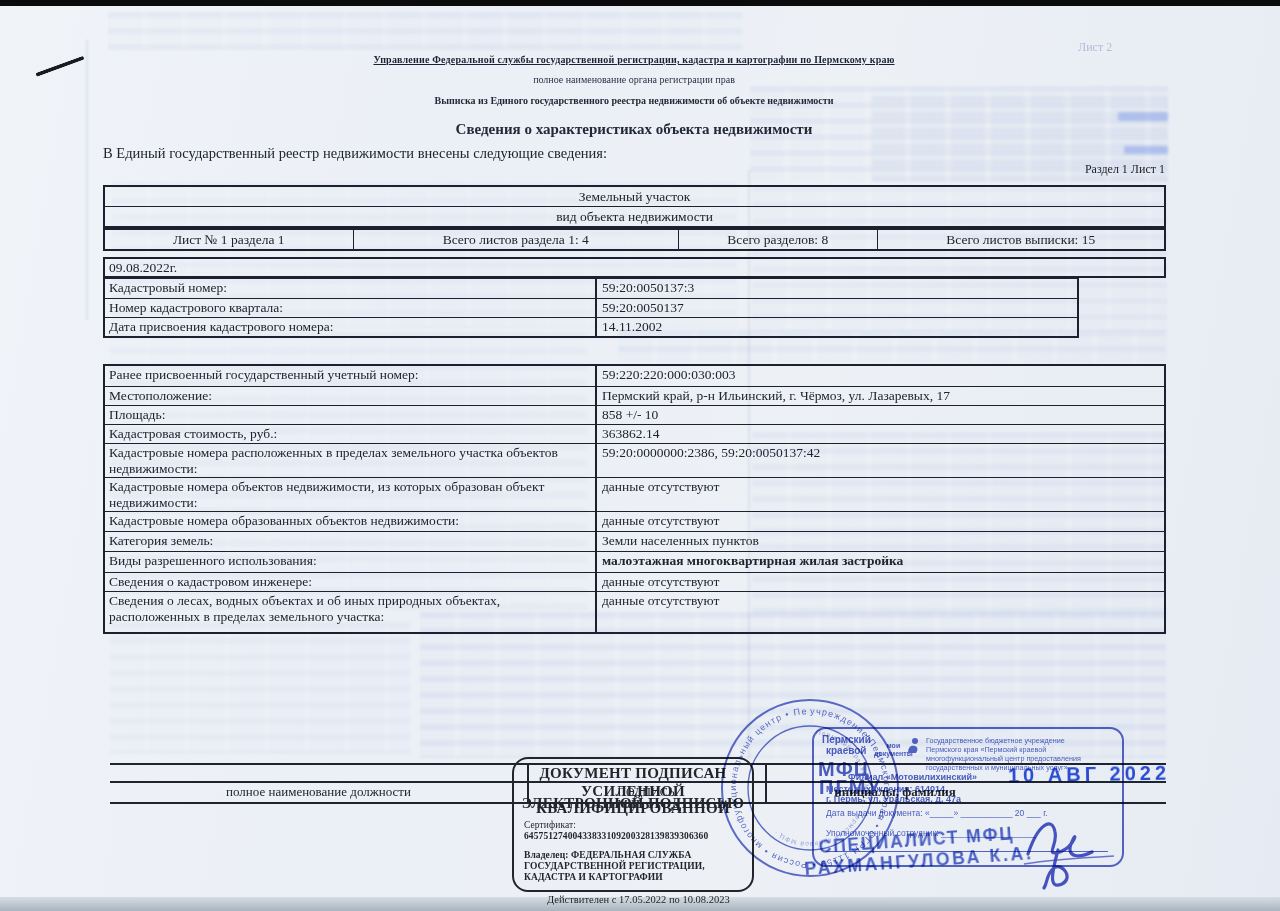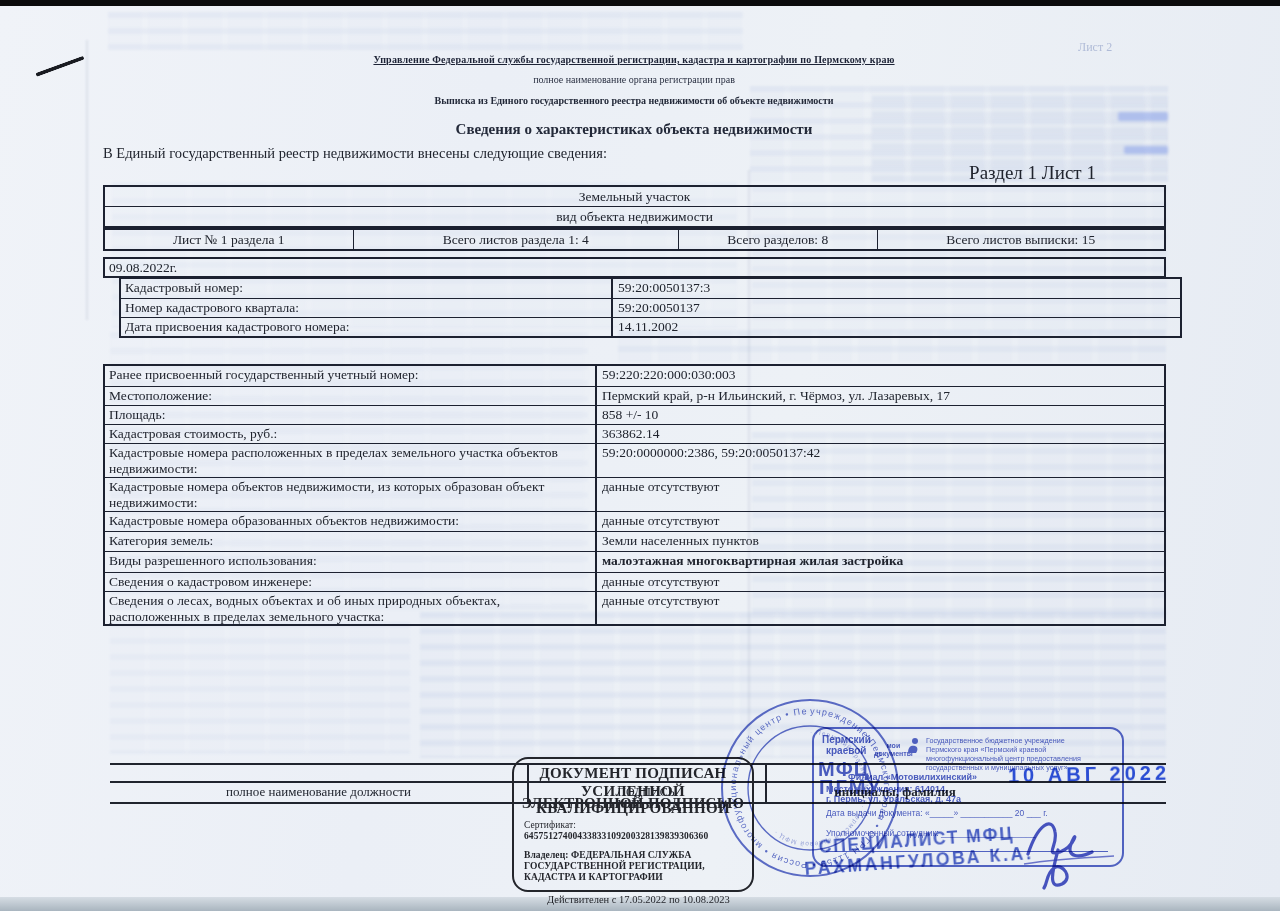--- a/index.html
+++ b/index.html
@@ -16,30 +16,30 @@
   .ghost-mark{background:rgba(60,100,230,.28);filter:blur(1.5px);border-radius:2px;}
   .pen-stroke{width:51px;height:0;border-top:4px solid #191b21;border-radius:3px;
     transform:rotate(-20deg);transform-origin:left center;}
   .c{text-align:center;}
   .hdr-authority{left:103px;top:54px;width:1062px;font-size:10px;font-weight:700;
     text-decoration:underline;color:#1d2336;letter-spacing:.2px;}
   .hdr-caption{left:103px;top:74px;width:1062px;font-size:10px;color:#2a3042;}
   .hdr-title{left:103px;top:95px;width:1062px;font-size:10px;font-weight:700;color:#232939;}
   .hdr-subtitle{left:103px;top:121px;width:1062px;font-size:15px;font-weight:700;color:#232939;}
   .hdr-intro{left:103px;top:145px;font-size:14.5px;text-align:center;}
-  .hdr-section{left:900px;top:162px;width:265px;text-align:center;font-size:19px;}
+  .hdr-section{left:900px;top:162px;width:265px;text-align:right;font-size:12px;}
   .tbl{border:2px solid #1c2130;box-sizing:border-box;}
   .t1{left:103px;top:185px;width:1063px;border-bottom-width:3px;}
   .t1 .r{height:19px;line-height:19px;font-size:13.5px;}
   .t1 .r+.r{border-top:1px solid #1c2130;}
   .t2{left:103px;top:228px;width:1063px;display:flex;height:23px;}
   .t2 .cell{border-right:1px solid #1c2130;font-size:13.5px;line-height:20px;text-align:center;box-sizing:border-box;}
   .t2 .cell:last-child{border-right:none;}
   .t3date{left:103px;top:257px;width:1063px;height:21px;font-size:13.5px;line-height:18px;padding-left:4px;}
-  .t3{left:103px;top:277px;width:1063px;margin-left:16px;}
+  .t3{left:103px;top:277px;width:976px;}
   .row{display:flex;box-sizing:border-box;}
   .row+.row{border-top:1px solid #1c2130;}
   .cell{box-sizing:border-box;overflow:hidden;}
   .lbl{width:492px;border-right:2px solid #1c2130;padding:1px 6px 0 4px;font-size:13.5px;line-height:16px;}
   .val{flex:1;padding:1px 4px 0 5px;font-size:13.5px;line-height:16px;}
   .t4{left:103px;top:364px;width:1063px;}
   .v-bold{font-weight:700;}
   
   .sig-table{left:110px;top:763px;width:1056px;height:37px;border-top:2px solid #20242e;border-bottom:2px solid #20242e;}
   .sig-mid{left:0;top:16px;width:1056px;height:0;border-top:2px solid #20242e;}
@@ -178,21 +178,21 @@
       <div class="cell val">Земли населенных пунктов</div>
     </div>
     <div class="row" style="height:21px">
       <div class="cell lbl">Виды разрешенного использования:</div>
       <div class="cell val v-bold">малоэтажная многоквартирная жилая застройка</div>
     </div>
     <div class="row" style="height:19px">
       <div class="cell lbl">Сведения о кадастровом инженере:</div>
       <div class="cell val">данные отсутствуют</div>
     </div>
-    <div class="row" style="height:33px">
+    <div class="row" style="height:41px">
       <div class="cell lbl">Сведения о лесах, водных объектах и об иных природных объектах, расположенных в пределах земельного участка:</div>
       <div class="cell val">данные отсутствуют</div>
     </div>
   </div>
 
   <div class="abs sig-table">
     <div class="abs sig-mid"></div>
     <div class="abs sig-div" style="left:417px"></div>
     <div class="abs sig-div" style="left:655px"></div>
     <div class="abs sig-pos c">полное наименование должности</div>

